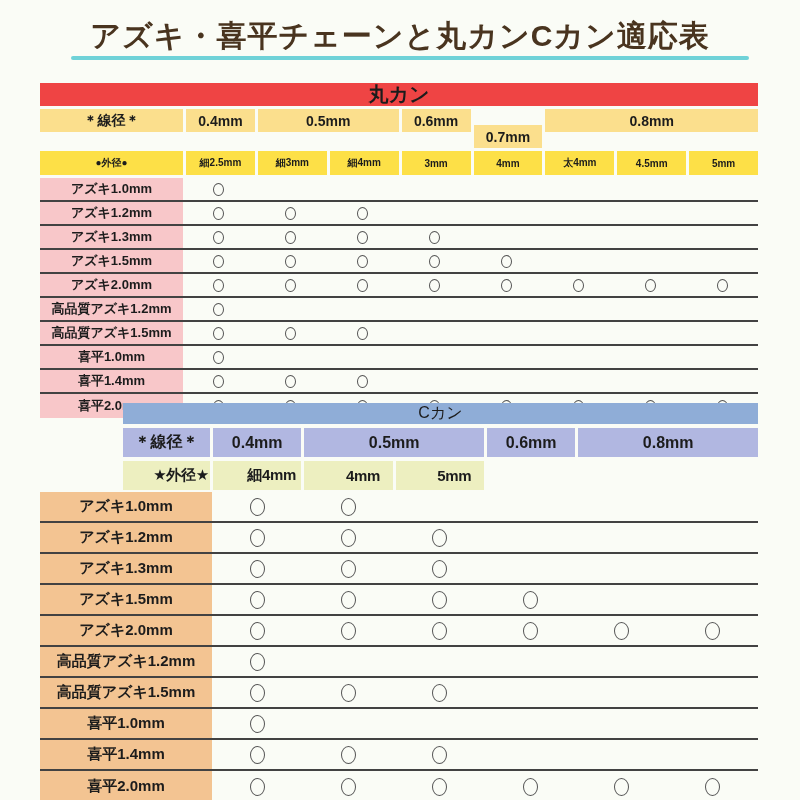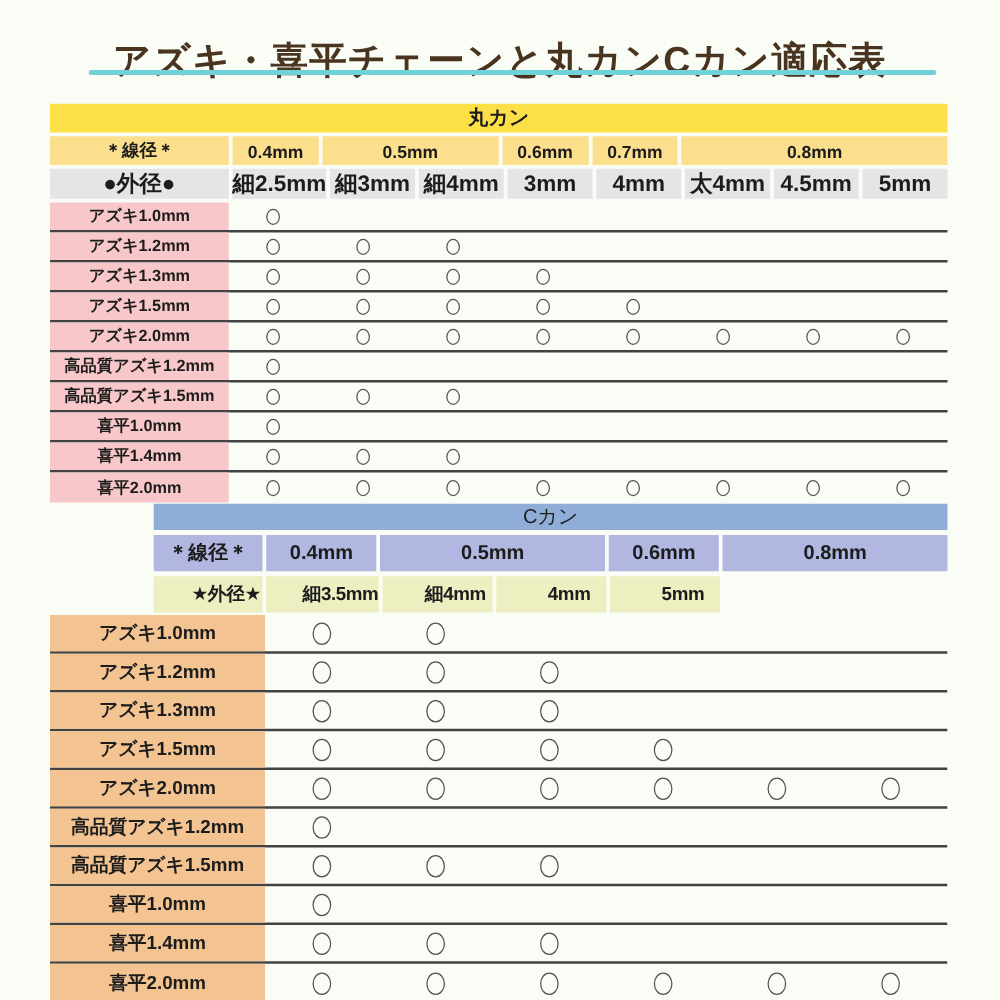--- a/index.html
+++ b/index.html
@@ -3,41 +3,41 @@
 <meta charset="utf-8">
 <style>
   html,body { margin:0; padding:0; }
   .page {
     position:relative; width:800px; height:800px; overflow:hidden;
     background:#fafcf6;
     font-family:"Liberation Sans","DejaVu Sans",sans-serif;
     color:#1c1c1c;
   }
   
-  .title-wrap { position:absolute; left:0; top:28px; width:800px; text-align:center; }
+  .title-wrap { position:absolute; left:0; top:16px; width:800px; text-align:center; }
   .page-title {
     margin:0; font-size:30px; font-weight:bold; color:#49341f; letter-spacing:1px;
   }
   .title-underline {
     position:absolute; left:71px; top:56px; width:678px; height:4px;
     background:#6fd2d8; border-radius:2px;
   }
   
   .t1 { position:absolute; left:40px; top:83px; width:718px; }
   .t1-title {
-    height:23px; background:#fde047; display:flex; align-items:center; justify-content:center;
-    font-weight:bold; font-size:16px; margin-bottom:3px;
+    height:23px; background:#ef4444; display:flex; align-items:center; justify-content:center;
+    font-weight:bold; font-size:20px; margin-bottom:3px;
   }
   .hdr-grid1 { display:grid; grid-template-columns:143px repeat(8,1fr); gap:3px; margin-bottom:3px; }
   .hdr-grid1 .cell {
     display:flex; align-items:center; justify-content:center;
     font-weight:bold; white-space:nowrap;
   }
   .t1-senkei .cell { background:#fbdf8d; height:23px; font-size:14px; }
-  .t1-gaikei .cell { background:#e5e5e5; height:24px; font-size:18px; }
+  .t1-gaikei .cell { background:#fde047; height:24px; font-size:10px; }
   .t1-row {
     display:grid; grid-template-columns:143px repeat(8,1fr);
     height:24px; box-sizing:border-box; border-bottom:2px solid #424242;
   }
   .t1-row.last { border-bottom:none; }
   .t1-row .lbl {
     background:#f8c7c9; display:flex; align-items:center; justify-content:center;
     font-weight:bold; font-size:13px; white-space:nowrap;
   }
   .t1-row .dcell { display:flex; align-items:center; justify-content:center; }
@@ -84,21 +84,21 @@
   </div>
   <div class="title-underline"></div>
 
   <div class="t1">
     <div class="t1-title">丸カン</div>
     <div class="hdr-grid1 t1-senkei" id="t1-senkei">
         <div class="cell">＊線径＊</div>
         <div class="cell" style="grid-column: span 1;">0.4mm</div>
         <div class="cell" style="grid-column: span 2;">0.5mm</div>
         <div class="cell" style="grid-column: span 1;">0.6mm</div>
-        <div class="cell" style="grid-column: span 1;">0.7mm</div>
+        <div class="cell" style="grid-column: span 1; margin-top: 16px;">0.7mm</div>
         <div class="cell" style="grid-column: span 3;">0.8mm</div>
       </div>
     <div class="hdr-grid1 t1-gaikei" id="t1-gaikei">
         <div class="cell">●外径●</div>
         <div class="cell">細2.5mm</div>
         <div class="cell">細3mm</div>
         <div class="cell">細4mm</div>
         <div class="cell">3mm</div>
         <div class="cell">4mm</div>
         <div class="cell">太4mm</div>
@@ -297,21 +297,20 @@
     <div class="t2-title">Cカン</div>
     <div class="hdr-grid2 t2-senkei" id="t2-senkei">
         <div class="cell">＊線径＊</div>
         <div class="cell" style="grid-column: span 1;">0.4mm</div>
         <div class="cell" style="grid-column: span 2;">0.5mm</div>
         <div class="cell" style="grid-column: span 1;">0.6mm</div>
         <div class="cell" style="grid-column: span 2;">0.8mm</div>
       </div>
     <div class="hdr-grid2 t2-gaikei" id="t2-gaikei">
         <div class="cell">★外径★</div>
-        <div class="cell">細3.5mm</div>
         <div class="cell">細4mm</div>
         <div class="cell">4mm</div>
         <div class="cell">5mm</div>
       </div>
   </div>
 
   <div class="t2b" id="t2-body">
       <div class="t2-row">
         <div class="lbl">アズキ1.0mm</div>
         <div class="dcell">

